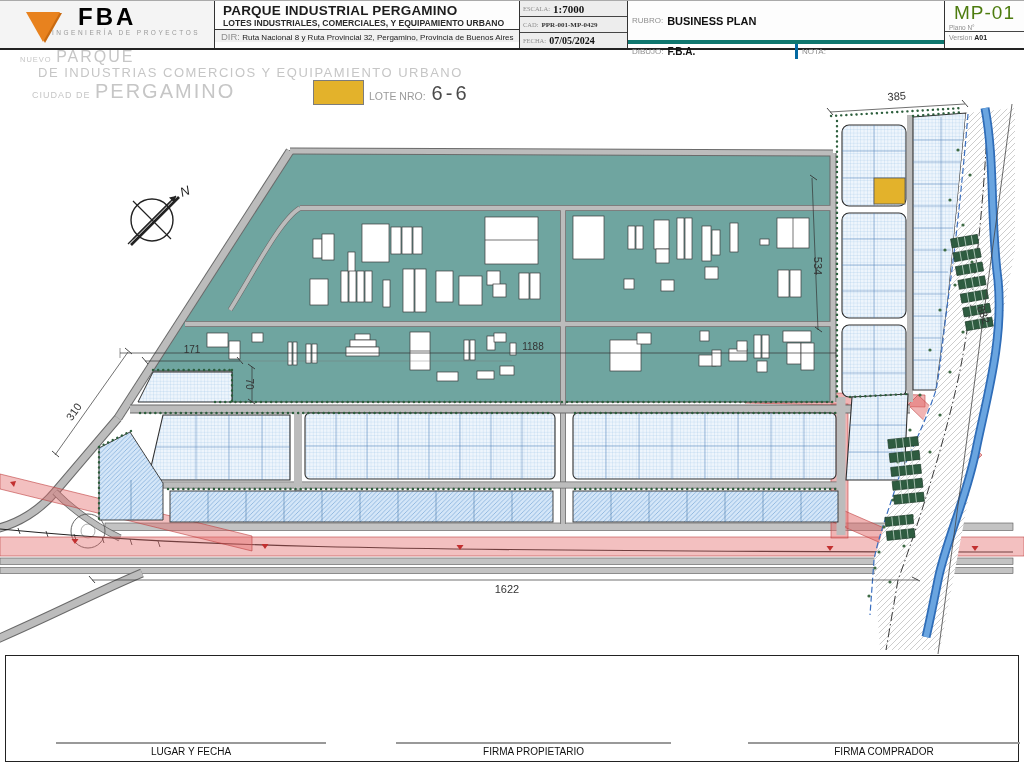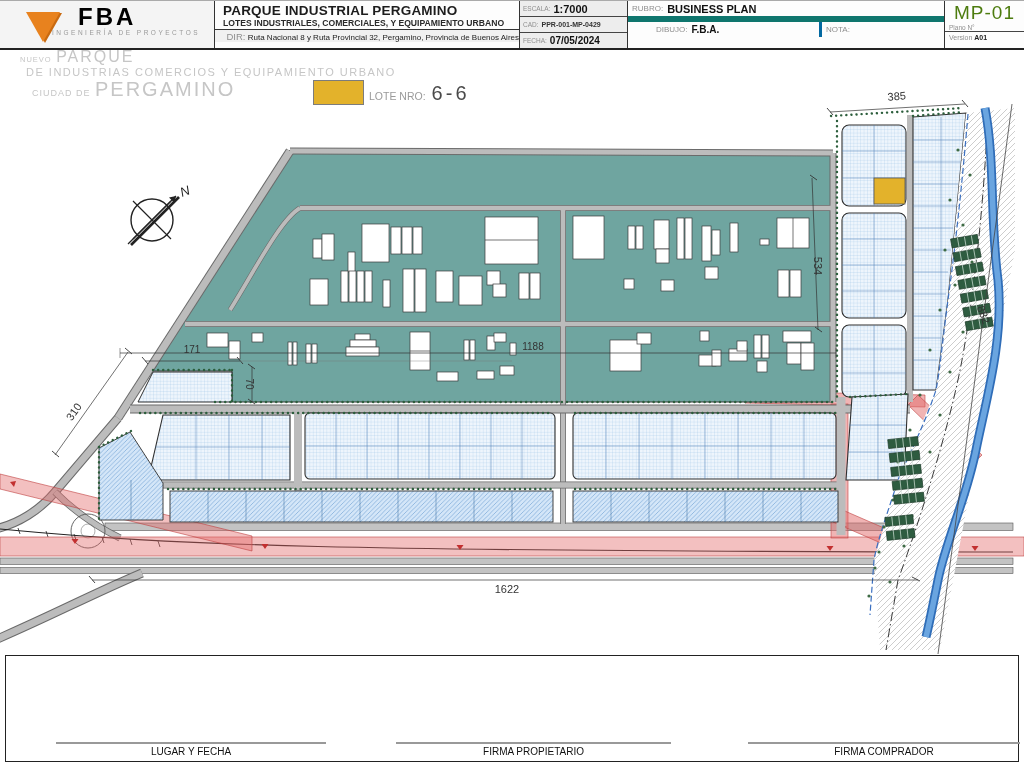--- a/index.html
+++ b/index.html
@@ -11,47 +11,47 @@
     border-bottom:2px solid #222;border-top:1px solid #aaa;background:#fdfdfd;font-size:10px;}
   .tb-cell{border-right:1.5px solid #333;box-sizing:border-box;position:relative;}
   #tb-logo{width:215px;background:#f4f4f4;display:flex;align-items:center;}
   .logo-tri{width:0;height:0;border-left:17px solid transparent;border-right:17px solid transparent;
     border-top:30px solid #e8821e;margin:4px 6px 0 26px;filter:drop-shadow(2px 1px 0 #c96a10);}
   .logo-fba{position:absolute;left:78px;top:2px;font-size:24px;font-weight:bold;color:#000000;letter-spacing:3px;}
   .logo-tag{position:absolute;left:52px;top:28px;font-size:6.5px;letter-spacing:2.5px;color:#9a9a9a;white-space:nowrap;}
   #tb-main{width:305px;}
   #tb-main .t1{font-size:13.5px;font-weight:bold;color:#1c1c1c;padding:2px 0 0 8px;letter-spacing:.2px;}
   #tb-main .t2{font-size:8.6px;font-weight:bold;color:#2a2a2a;padding:0 0 1px 8px;}
-  #tb-main .t3{border-top:1.2px solid #333;padding:1px 0 0 6px;font-size:8px;color:#222;background:#f1f1f1;text-align:right;}
+  #tb-main .t3{border-top:1.2px solid #333;padding:1px 0 0 6px;font-size:8px;color:#222;background:#f1f1f1;}
   #tb-main .t3 .lab{color:#8f8f8f;font-size:9.5px;}
-  #tb-scale{width:108px;font-size:8px;}
+  #tb-scale{width:108px;font-size:8px;font-family:Liberation Serif, serif;}
   #tb-scale .row{border-bottom:1px solid #444;padding:0 3px;height:15px;display:flex;align-items:center;background:#ededed;}
   #tb-scale .row:last-child{border-bottom:none;}
   #tb-scale .lab{color:#8f8f8f;font-size:6.5px;margin-right:3px;}
   #tb-scale .v1{font-size:11px;font-weight:bold;color:#111;}
   #tb-scale .v2{font-size:7px;font-weight:bold;color:#333;}
   #tb-scale .v3{font-size:10px;font-weight:bold;color:#111;}
   #tb-rubro{width:317px;font-size:9px;}
-  #tb-rubro .row{border-bottom:6px solid #0f766e;height:15px;display:flex;align-items:center;padding:0 4px;}
+  #tb-rubro .row{border-bottom:4px solid #0f766e;height:15px;display:flex;align-items:center;padding:12px 4px;}
   #tb-rubro .row:last-child{border-bottom:none;padding:0;}
   #tb-rubro .lab{color:#8f8f8f;font-size:8px;margin-right:4px;}
   #tb-rubro .val{font-size:11px;font-weight:bold;color:#111;white-space:nowrap;}
   #tb-rubro .half{display:flex;align-items:center;height:100%;padding:0 4px;box-sizing:border-box;}
-  #tb-rubro .half.l{width:170px;border-right:3px solid #0369a1;margin-left:24px;}
+  #tb-rubro .half.l{width:170px;border-right:3px solid #0369a1;}
   #tb-sheet{width:79px;border-right:none;}
   #tb-sheet .code{font-size:19px;color:#4d7c0f;text-align:center;letter-spacing:1px;padding-top:1px;}
   #tb-sheet .lab{font-size:6.5px;color:#8f8f8f;padding-left:4px;border-bottom:1px solid #444;}
   #tb-sheet .ver{font-size:7px;color:#8f8f8f;padding:2px 0 0 4px;}
   #tb-sheet .ver b{color:#222;}
 
   
   #watermark{position:absolute;left:20px;top:48px;color:#c6c6c6;line-height:1.1;}
   #watermark .r1 .sm{font-size:7.5px;letter-spacing:1px;}
   #watermark .r1 .bg{font-size:16px;letter-spacing:2px;}
-  #watermark .r2{font-size:11px;letter-spacing:1.5px;margin-left:6px;}
+  #watermark .r2{font-size:13px;letter-spacing:1.5px;margin-left:18px;}
   #watermark .r3{margin-left:12px;}
   #watermark .r3 .sm{font-size:9px;letter-spacing:1px;}
   #watermark .r3 .bg{font-size:20px;letter-spacing:2px;}
 
   
   #legend{position:absolute;left:313px;top:80px;display:flex;align-items:center;}
   #legend .swatch{width:49px;height:23px;border:1.6px solid #7c7c7c;}
   #legend .lab{font-size:10.5px;color:#9a9a9a;margin:6px 0 0 5px;}
   #legend .val{font-size:20px;color:#4a4a4a;letter-spacing:3px;margin:2px 0 0 6px;}
 

